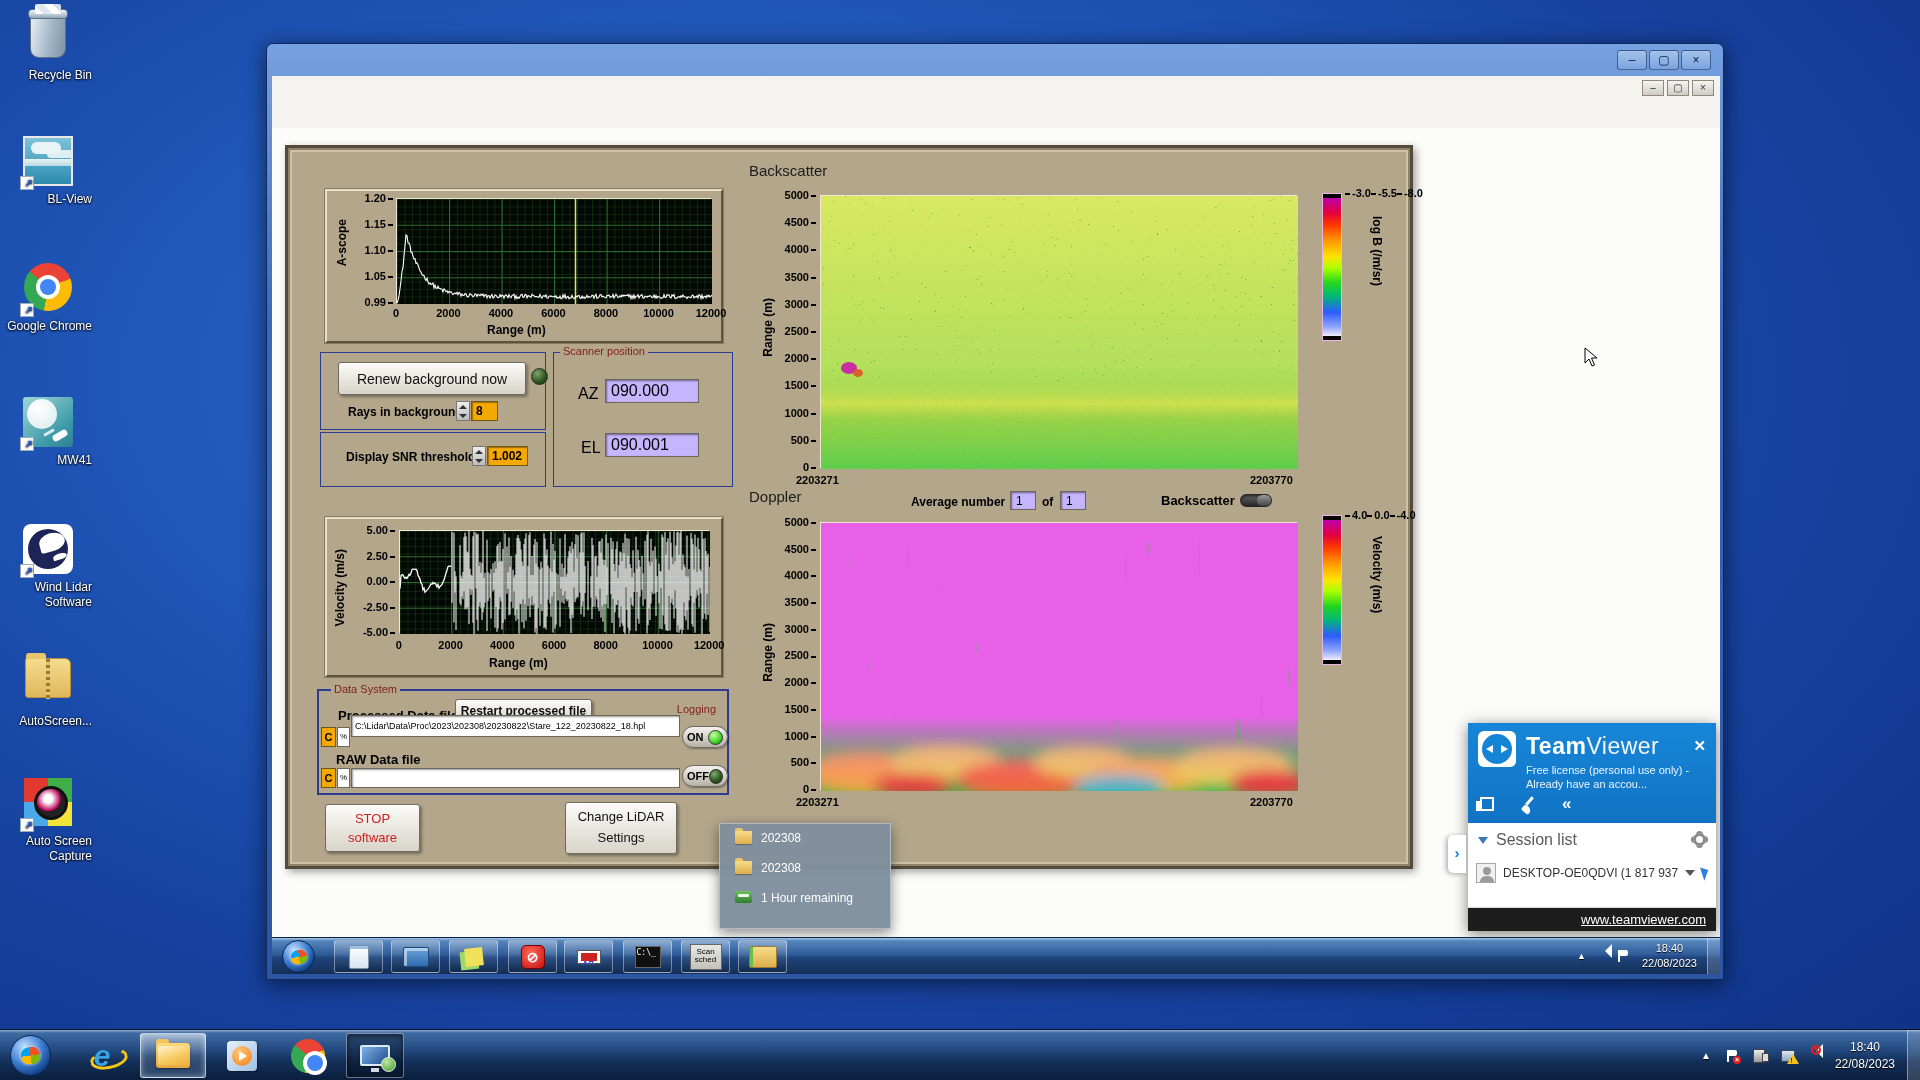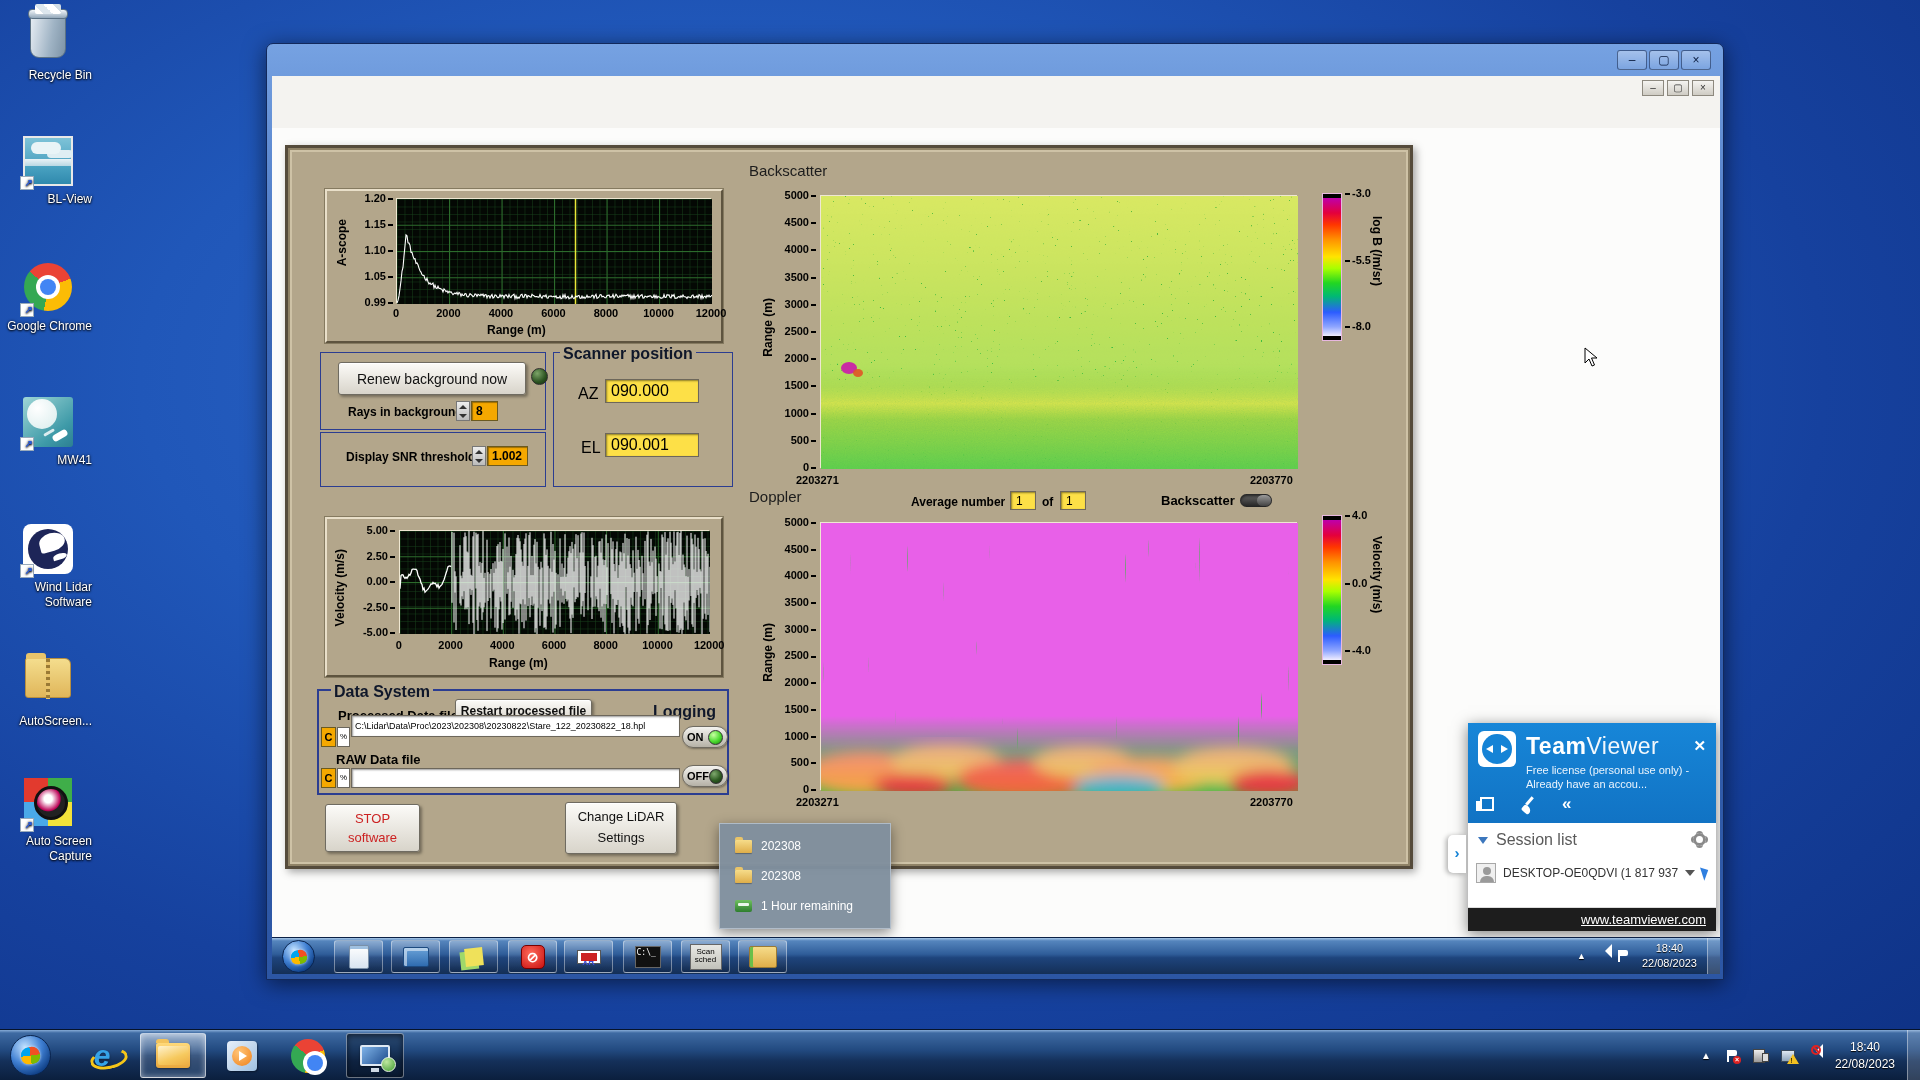--- a/index.html
+++ b/index.html
@@ -75,31 +75,31 @@
 .ycol span:after{content:"";display:inline-block;width:5px;height:2px;background:#000;margin-left:2px;vertical-align:middle}
 .xrow{position:absolute;display:flex;justify-content:space-between}
 .xrow span{width:52px;text-align:center}
 .rotup{writing-mode:vertical-rl;transform:rotate(180deg);font-weight:bold;font-size:12px;color:#000}
 .rotdn{writing-mode:vertical-rl;font-weight:bold;font-size:12px;color:#000}
 .gtitle{position:absolute;font-size:15px;color:#1c1c1c}
 .cbar{position:absolute;width:20px;border:1px solid #e8b7e0;
  background:linear-gradient(180deg,#b400c8 0%,#e4003c 13%,#ff3600 21%,#ff9000 31%,#ffe400 43%,#a8ff00 51%,#22d622 61%,#00b973 70%,#2c5cff 81%,#8fa6ff 91%,#eceaff 97%,#fff 100%)}
 .cbar:before,.cbar:after{content:"";position:absolute;left:0;right:0;height:4px;background:#000}
 .cbar:before{top:0}.cbar:after{bottom:0}
-.cbticks{position:absolute;display:flex;flex-direction:column;justify-content:space-between}
+.cbticks{position:absolute;display:flex;flex-direction:row;justify-content:space-between}
 .cbticks span{height:13px;line-height:13px}
 .cbticks span:before{content:"";display:inline-block;width:5px;height:2px;background:#000;margin-right:2px;vertical-align:middle}
 .bluebox{position:absolute;border:1px solid #2b3d91}
-.bluetitle{position:absolute;top:-8px;left:6px;background:#b3a68b;color:#0f172a;font-weight:bold;font-size:16px;padding:0 3px;white-space:nowrap}
+.bluetitle{position:absolute;top:-8px;left:6px;background:#b3a68b;color:#7f1d1d;font-weight:normal;font-size:11px;padding:0 3px;white-space:nowrap}
 .lvlabel{position:absolute;font-size:12px;font-weight:bold;color:#000;white-space:nowrap}
 .lvbtn{position:absolute;background:linear-gradient(#fcfbf8,#d8d4ca);border:1px solid #6f6b61;border-radius:3px;
  box-shadow:inset 0 1px 0 #fff,2px 2px 3px rgba(0,0,0,.35);text-align:center;color:#111;cursor:default}
 .amber{position:absolute;background:#f5a800;border:1px solid #6b5a20;color:#000;font-weight:bold;font-size:12px;
  display:flex;align-items:center;padding:0 4px;box-shadow:inset 1px 1px 1px rgba(0,0,0,.35)}
-.wfield{position:absolute;background:#fde047;border:1px solid #6d675b;box-shadow:inset 1px 1px 2px rgba(0,0,0,.45);
+.wfield{position:absolute;background:#c4b5fd;border:1px solid #6d675b;box-shadow:inset 1px 1px 2px rgba(0,0,0,.45);
  font-size:16px;color:#000;display:flex;align-items:center;padding:0 5px}
 .spin{position:absolute;width:14px;background:linear-gradient(#eee,#bbb);border:1px solid #777;display:flex;flex-direction:column;align-items:center;justify-content:space-around}
 .spin i{width:0;height:0;border-left:4px solid transparent;border-right:4px solid transparent}
 .spin i.up{border-bottom:4px solid #333}.spin i.dn{border-top:4px solid #333}
 .led{position:absolute;border-radius:50%;border:1px solid #2c2c2c;
  background:radial-gradient(circle at 35% 30%,#7ca468,#2b5220 60%,#132d0d)}
 .oval{position:absolute;width:46px;height:22px;border-radius:11px;background:linear-gradient(#f4f3ef,#b5b1a6);
  border:1px solid #6f6b61;display:flex;align-items:center;padding:0 4px;box-shadow:1px 1px 2px rgba(0,0,0,.35)}
 .oval b{font-size:11px;color:#000}
 .lens{width:15px;height:15px;border-radius:50%;margin-left:auto;border:1px solid #333}
@@ -110,21 +110,21 @@
 .slider:after{content:"";position:absolute;right:1px;top:1px;width:14px;height:11px;border-radius:6px;
  background:linear-gradient(#9a9a9a,#444)}
 .pathfield{position:absolute;background:#fff;border:1px solid #6d675b;box-shadow:inset 1px 1px 2px rgba(0,0,0,.4);
  font-size:9px;color:#000;display:flex;align-items:center;padding:0 3px;overflow:hidden;white-space:nowrap}
 .cbtn{position:absolute;width:15px;height:20px;background:#f5a800;border:1px solid #6b5a20;font-size:11px;font-weight:bold;
  text-align:center;line-height:18px;color:#000}
 .fmtbtn{position:absolute;width:13px;height:20px;background:#fff;border:1px solid #6b675d;font-size:8px;text-align:center;line-height:18px;color:#000}
 
 .popup{left:447px;top:695px;width:172px;height:106px;background:rgba(128,143,158,.97);
  border:1px solid rgba(230,240,250,.45);box-shadow:0 4px 12px rgba(0,0,0,.45);padding-top:7px}
-.popup .row{display:flex;align-items:center;gap:9px;height:30px;padding-left:15px;color:#fff;font-size:12px}
+.popup .row{display:flex;align-items:flex-start;gap:9px;height:30px;padding-left:15px;color:#fff;font-size:12px}
 .sfolder{width:17px;height:13px;background:linear-gradient(#f6dc8a,#dfae49);border-radius:1px;position:relative;box-shadow:0 1px 1px rgba(0,0,0,.3)}
 .sfolder:before{content:"";position:absolute;left:0;top:-3px;width:8px;height:3px;background:#e9c468;border-radius:2px 2px 0 0}
 .rdic{width:17px;height:12px;background:linear-gradient(#6fbf5f,#2e7e2e);border-radius:2px;position:relative}
 .rdic:after{content:"";position:absolute;left:3px;top:3px;width:11px;height:3px;background:#eaf6ea;border-radius:1px}
 
 .tv{left:1196px;top:595px;width:248px;height:208px;box-shadow:0 3px 14px rgba(0,0,0,.5);background:#5eead4}
 .tvhead{position:absolute;left:0;top:0;right:0;height:100px;background:linear-gradient(#1786d8,#1173c4)}
 .tvlogo{position:absolute;left:10px;top:8px;width:38px;height:36px;background:#fff;border-radius:6px}
 .tvlogo i{position:absolute;left:4px;top:3px;width:30px;height:30px;border-radius:50%;background:#1583d6}
 .tvlogo b:before{content:"";position:absolute;left:8px;top:14px;border-top:4px solid transparent;border-bottom:4px solid transparent;border-right:7px solid #fff}

